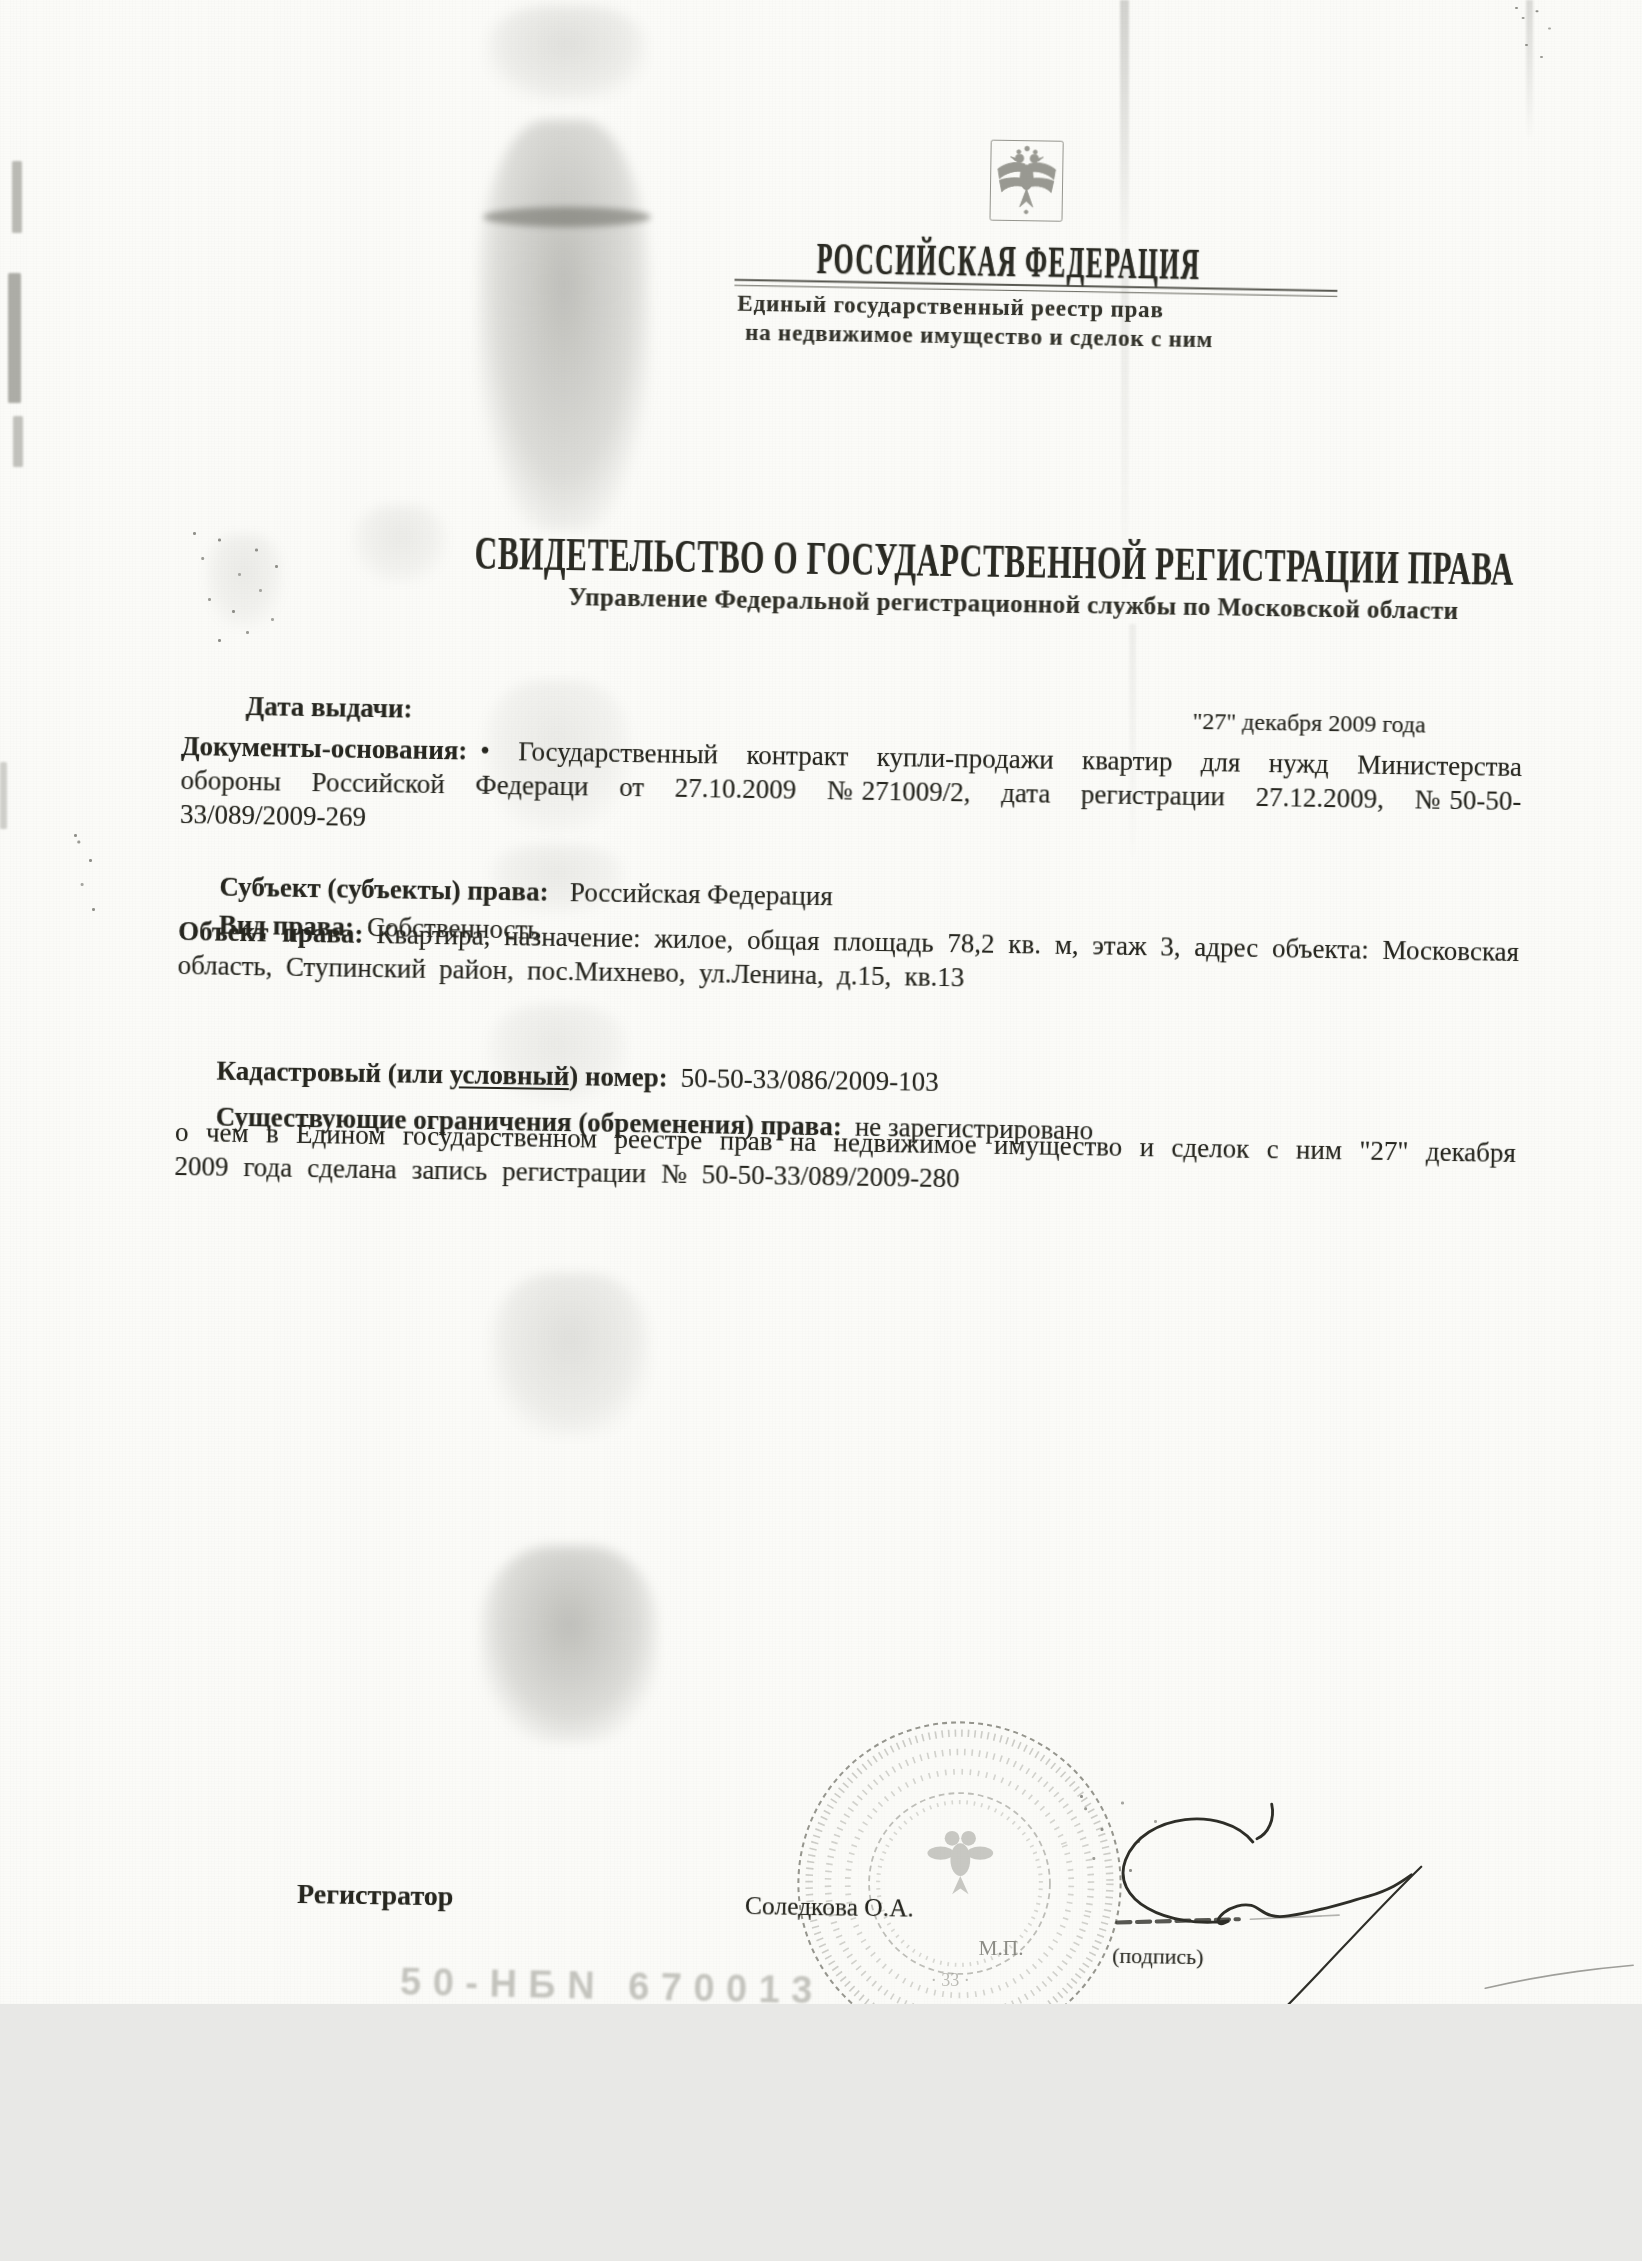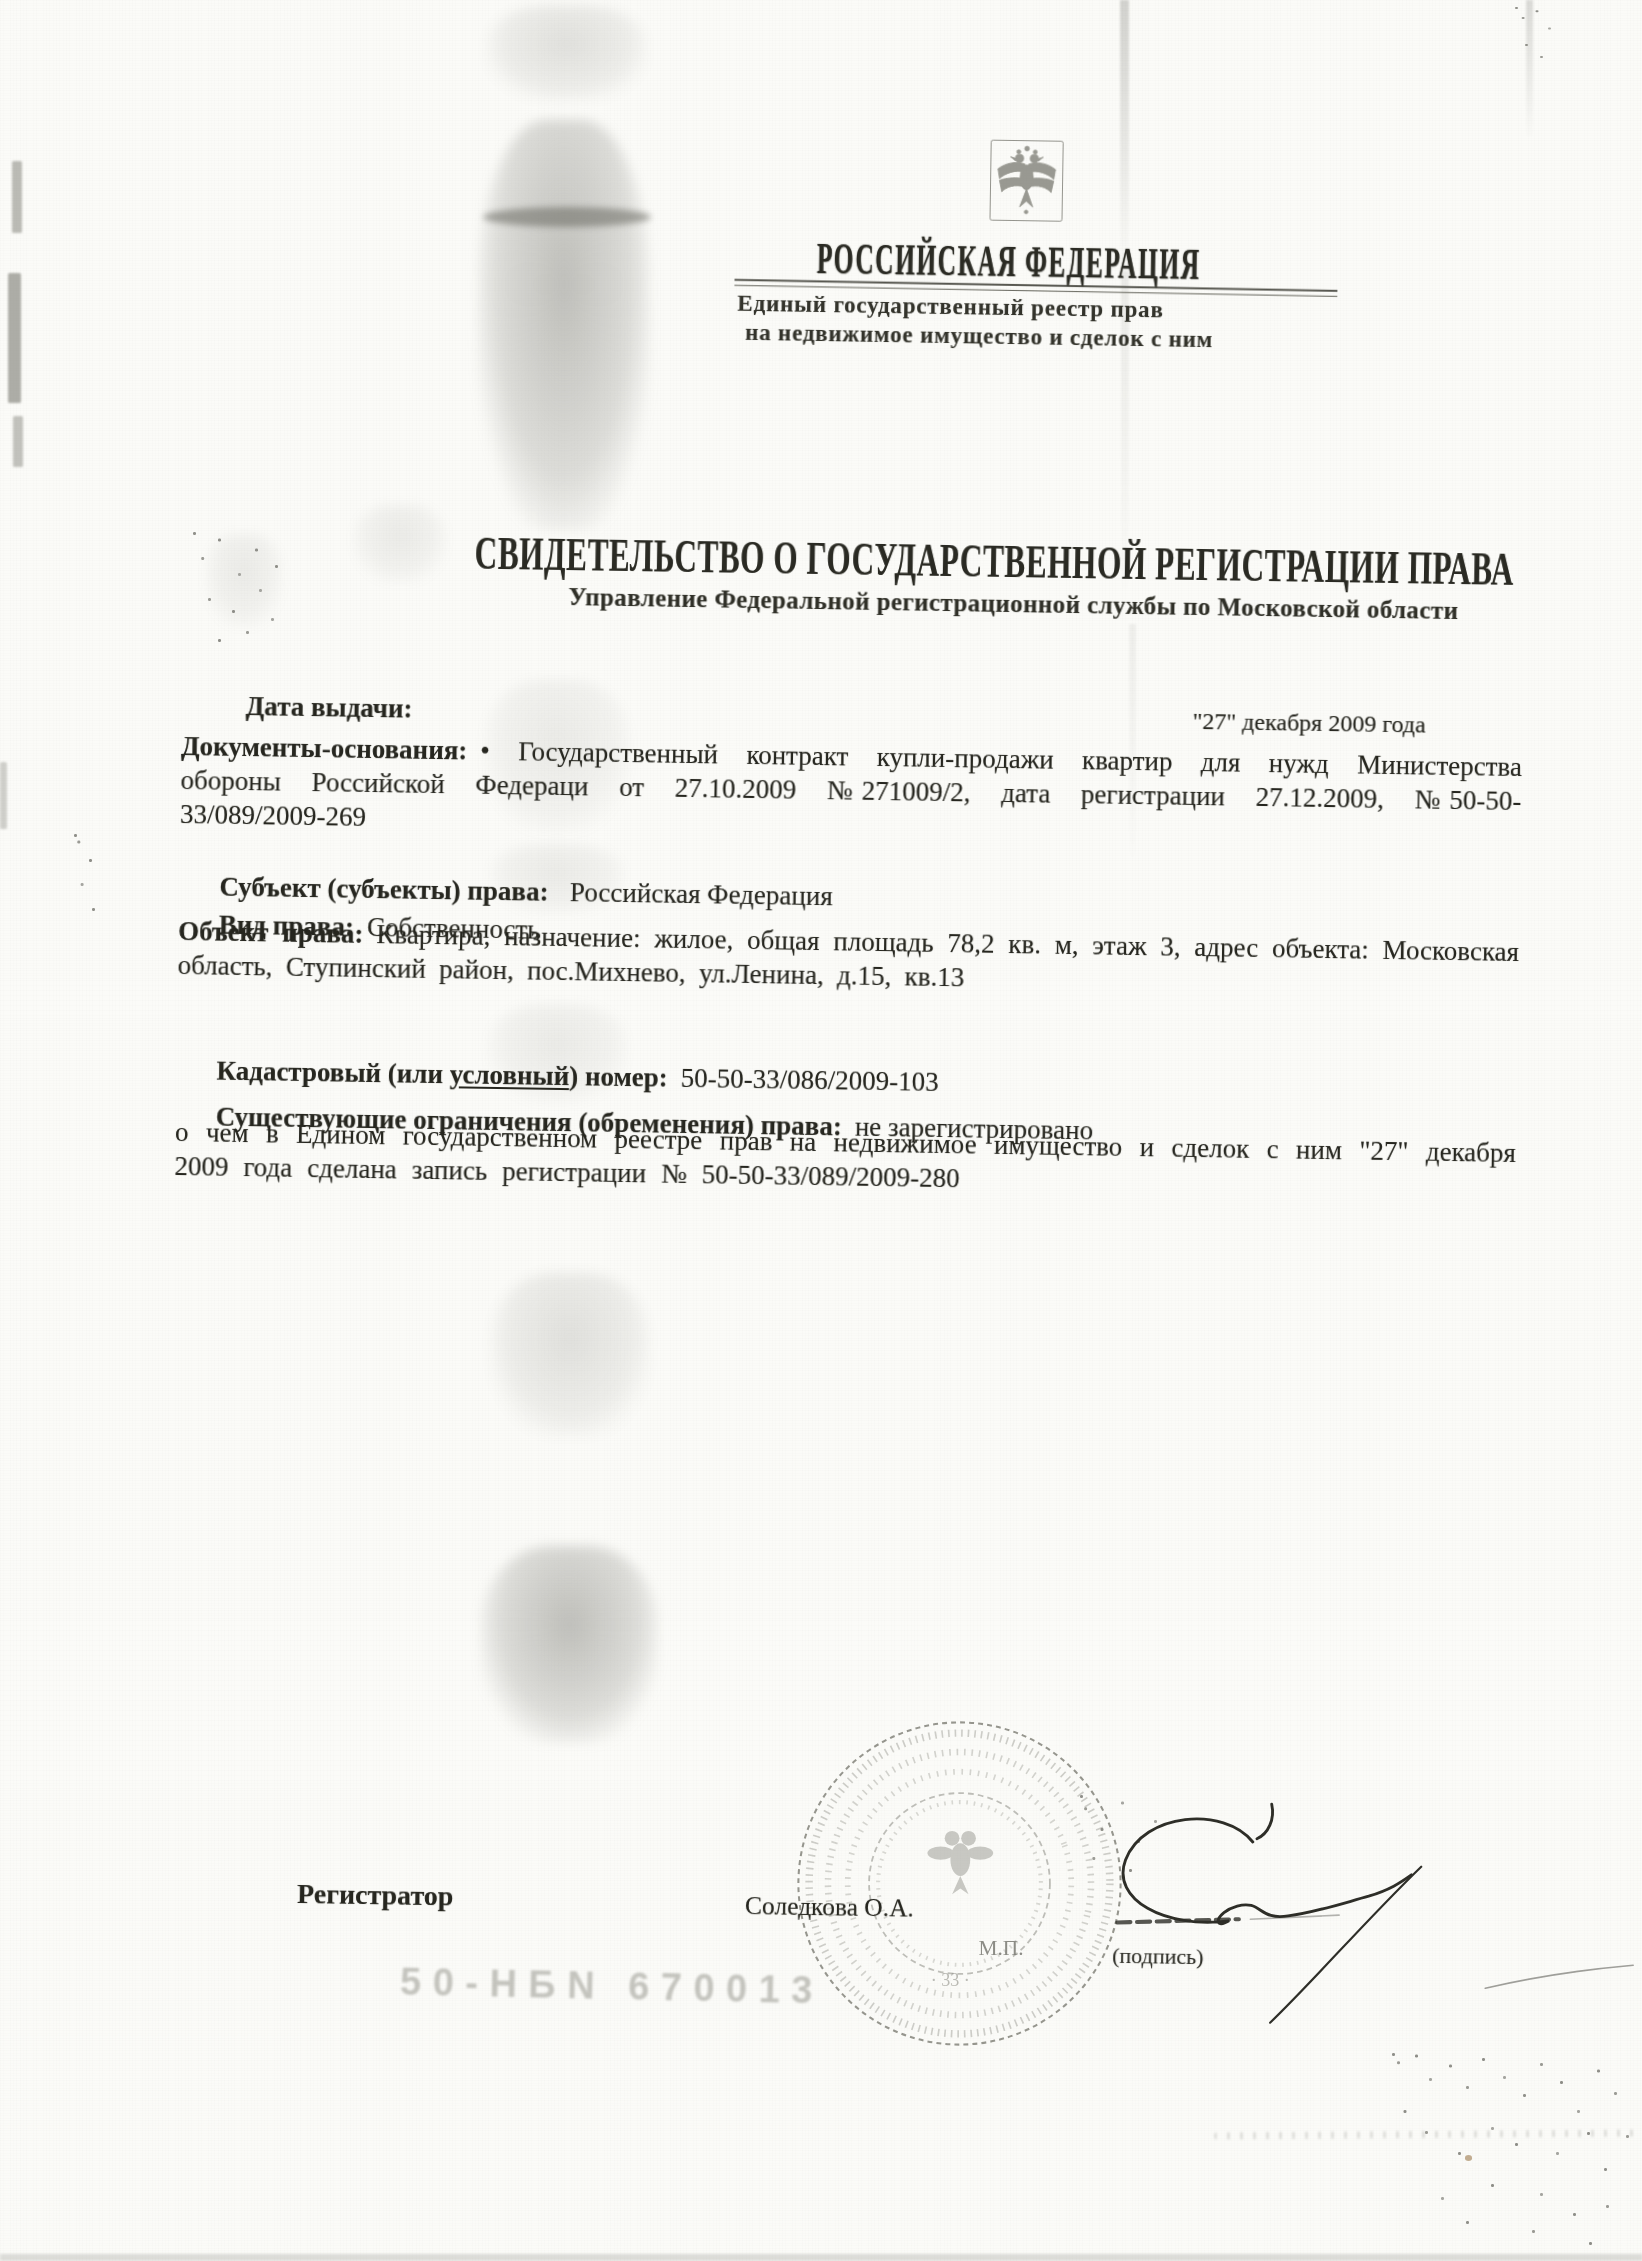--- a/index.html
+++ b/index.html
@@ -1,17 +1,17 @@
 <!DOCTYPE html>
 <html style="font-size:13px"><head>
 <meta charset="utf-8">
 <style>
   html,body{margin:0;padding:0;background:#e8e8e6;}
   .paper{
-    position:relative; width:1643px; height:2261px; overflow:hidden;
+    position:relative; width:1643px; height:2004px; overflow:hidden;
     background:
       repeating-linear-gradient(0deg, rgba(60,60,50,.012) 0 0.8px, transparent 0.8px 2.5px),
       repeating-linear-gradient(90deg, rgba(60,60,50,.01) 0 0.8px, transparent 0.8px 3.3px),
       #fbfbf8;
     font-family:"Liberation Serif", serif; color:#26261f;
   }
   .abs{position:absolute;}
   
   .content{
     position:absolute; inset:0; z-index:3;

